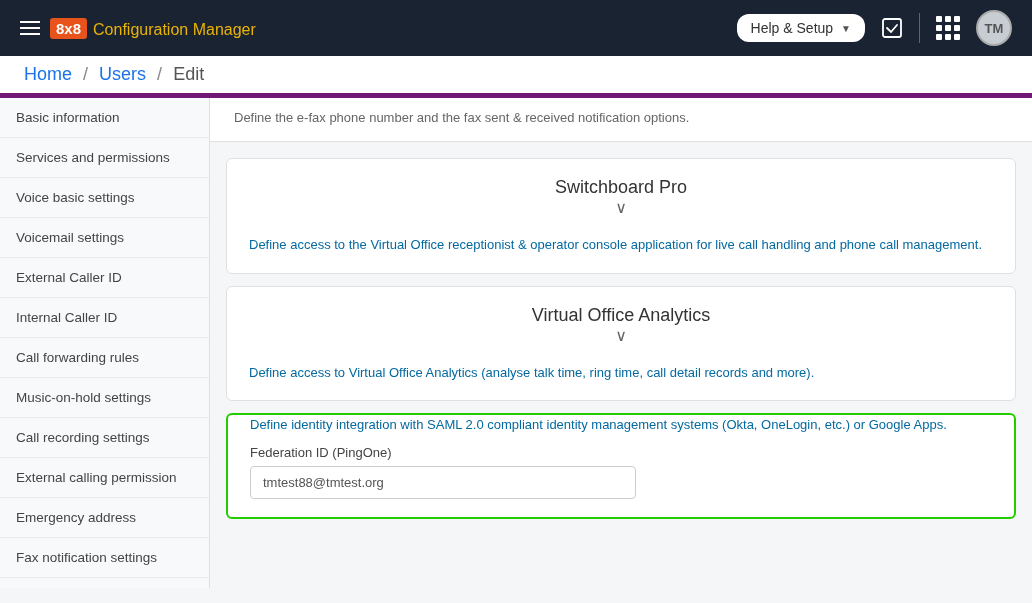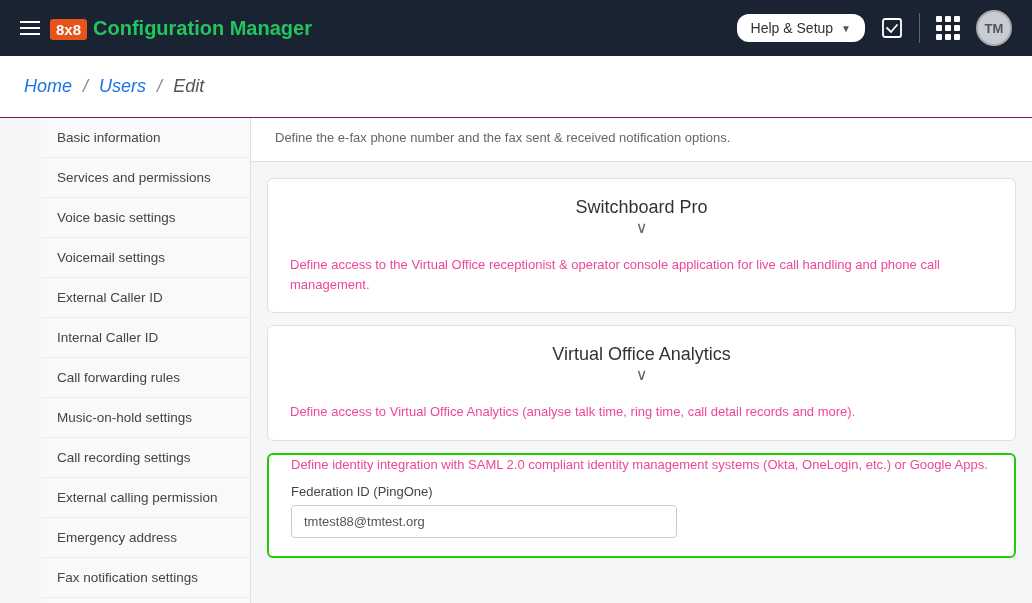--- a/index.html
+++ b/index.html
@@ -39,23 +39,23 @@
     }
     .brand-logo {
       background: #e8531c;
       color: white;
       font-weight: 800;
       font-size: 15px;
       padding: 2px 6px;
       border-radius: 3px;
     }
     .brand-title {
-      color: #22c55e;
-      font-size: 20px;
-      font-weight: 700;
+      color: #eab308;
+      font-size: 16px;
+      font-weight: 400;
     }
     .header-right {
       display: flex;
       align-items: center;
       gap: 16px;
     }
     .help-setup-btn {
       background: white;
       color: #333;
       border: none;
@@ -106,38 +106,36 @@
       justify-content: center;
       color: #555;
       font-weight: 600;
       font-size: 13px;
       border: 2px solid #aaa;
     }
 
     
     .breadcrumb-bar {
       background: white;
-      padding: 20px 24px;
-      border-bottom: 1px solid #701a75;
-      font-style: italic;
+      padding: 8px 24px;
+      border-bottom: 5px solid #701a75;
     }
     .breadcrumb {
       font-size: 18px;
       color: #1a73e8;
     }
     .breadcrumb a { color: #1a73e8; text-decoration: none; }
     .breadcrumb .sep { color: #888; margin: 0 6px; }
     .breadcrumb .current { color: #555; }
 
     
     .layout {
       display: flex;
       height: calc(603px - 56px - 57px);
       overflow: hidden;
-      margin-left: 41px;
     }
 
     
     .sidebar {
       width: 210px;
       background: #f8f9fa;
       border-right: 1px solid #e0e0e0;
       overflow-y: auto;
       flex-shrink: 0;
     }
@@ -196,21 +194,21 @@
       font-weight: 400;
     }
     .card-chevron {
       color: #666;
       font-size: 16px;
     }
     .card-body {
       padding: 0 22px 18px;
     }
     .card-description {
-      color: #ec4899;
+      color: #0369a1;
       font-size: 13px;
       line-height: 1.5;
     }
 
     
     .card.sso-active {
       border: 2.5px solid #22cc00;
       border-radius: 6px;
     }
     .sso-active .card-header {

